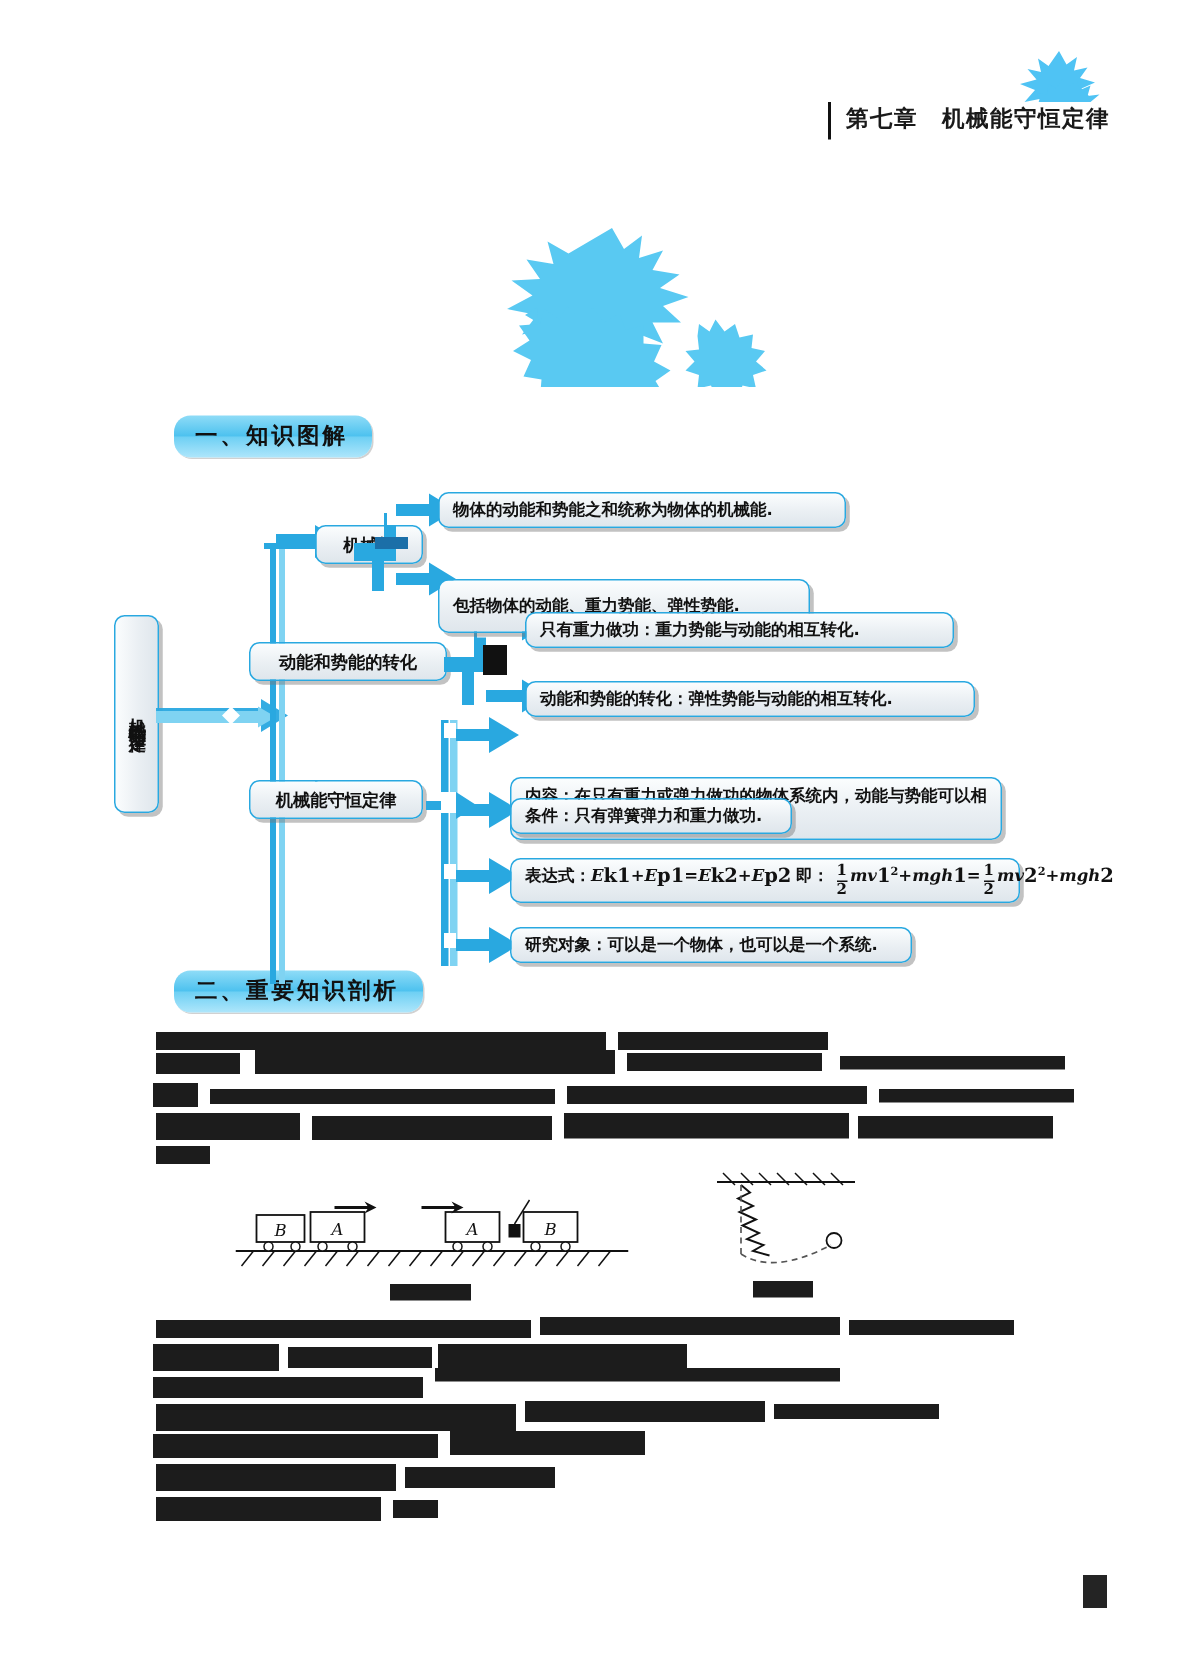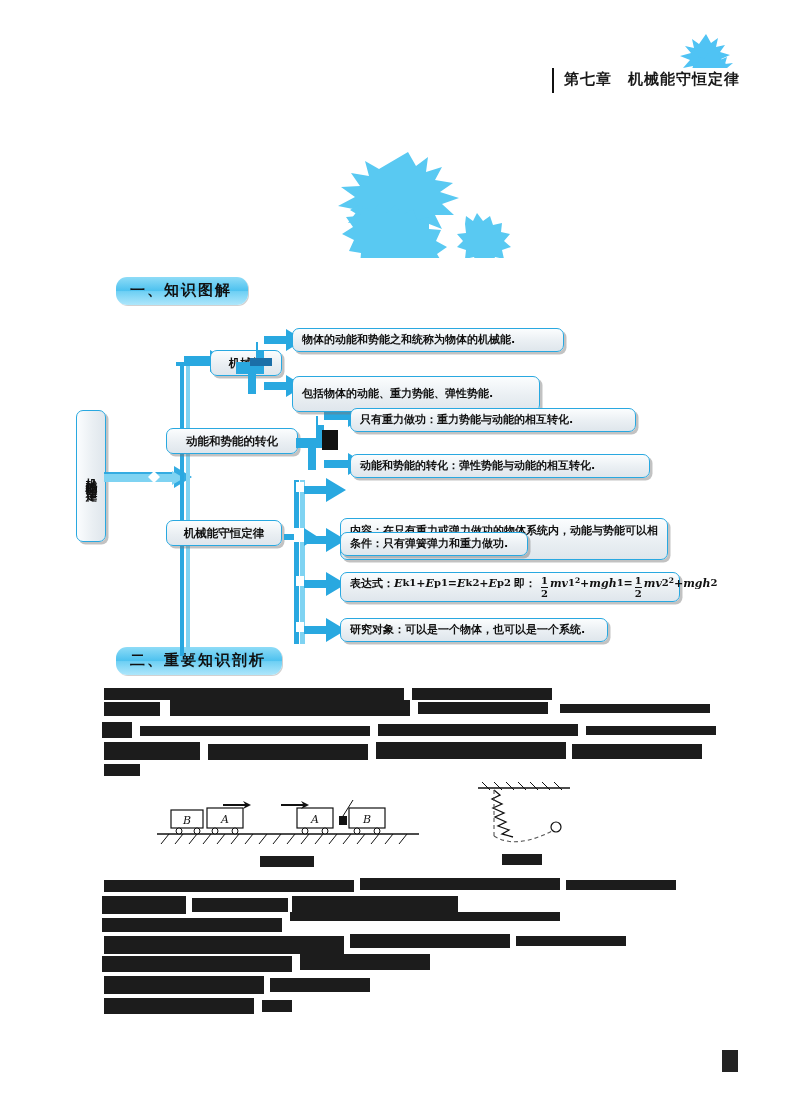--- a/index.html
+++ b/index.html
@@ -82,21 +82,21 @@
   .conn{position:absolute;color:#29a8e0;}
   .formula{
     font-family:"DejaVu Serif","Liberation Serif",serif;
     font-size:11px;color:#111;display:flex;align-items:flex-start;white-space:nowrap;
   }
   .formula i{font-style:italic;}
   .frac{display:inline-flex;flex-direction:column;align-items:center;
         vertical-align:middle;margin:0 2px;line-height:1;}
   .frac .num{font-size:10px;padding-bottom:1px;}
   .frac .den{font-size:10px;border-top:1px solid #111;padding-top:1px;}
-  sub{font-size:10px;}
+  sub{font-size:13px;}
   sup{font-size:7.5px;}
   
   .redact{position:absolute;background:#1c1c1c;}
   .figbox{position:absolute;background:#ffffff;border:0;}
   .pagenum{position:absolute;background:#242424;}
 </style>
 </head>
 <body>
 
 <div class="page">
@@ -173,21 +173,21 @@
       <g>
         <path fill="#29a8e0" d="M24 10 h22 v-8 l20 12 -20 12 v-8 H24 z"></path>
         <path fill="#29a8e0" d="M24 60 h22 v-8 l20 12 -20 12 v-8 H24 z"></path>
         <path fill="#29a8e0" d="M24 104 h22 v-8 l20 12 -20 12 v-8 H24 z"></path>
         <path fill="#29a8e0" d="M24 150 h22 v-8 l20 12 -20 12 v-8 H24 z"></path>
       </g>
       <path fill="#ffffff" d="M16 6 h8 v10 h-8 z M16 56 h8 v10 h-8 z M16 100 h8 v10 h-8 z M16 146 h8 v10 h-8 z"></path>
     </svg>
 
     <div class="node leaf" style="left:292px;top:28px;width:272px;height:24px;">物体的动能和势能之和统称为物体的机械能.</div>
-    <div class="node leaf" style="left:292px;top:76px;width:248px;height:36px;">包括物体的动能、重力势能、弹性势能.</div>
+    <div class="node leaf" style="left:292px;top:86px;width:248px;height:36px;">包括物体的动能、重力势能、弹性势能.</div>
 
     <div class="node leaf" style="left:350px;top:108px;width:286px;height:24px;">只有重力做功：重力势能与动能的相互转化.</div>
     <div class="node leaf" style="left:350px;top:154px;width:300px;height:24px;">动能和势能的转化：弹性势能与动能的相互转化.</div>
 
     <div class="node leaf two" style="left:340px;top:182px;width:328px;height:42px;margin-top:36px;">内容：在只有重力或弹力做功的物体系统内，动能与势能可以相互转化，而总的机械能保持不变.</div>
     <div class="node leaf" style="left:340px;top:232px;width:188px;height:24px;">条件：只有弹簧弹力和重力做功.</div>
 
     <div class="node leaf" style="left:340px;top:272px;width:340px;height:30px;">
       <span class="formula">
         <span style="font-family:'DejaVu Sans','Liberation Sans',sans-serif;font-weight:bold;font-size:11px;">表达式：</span>

